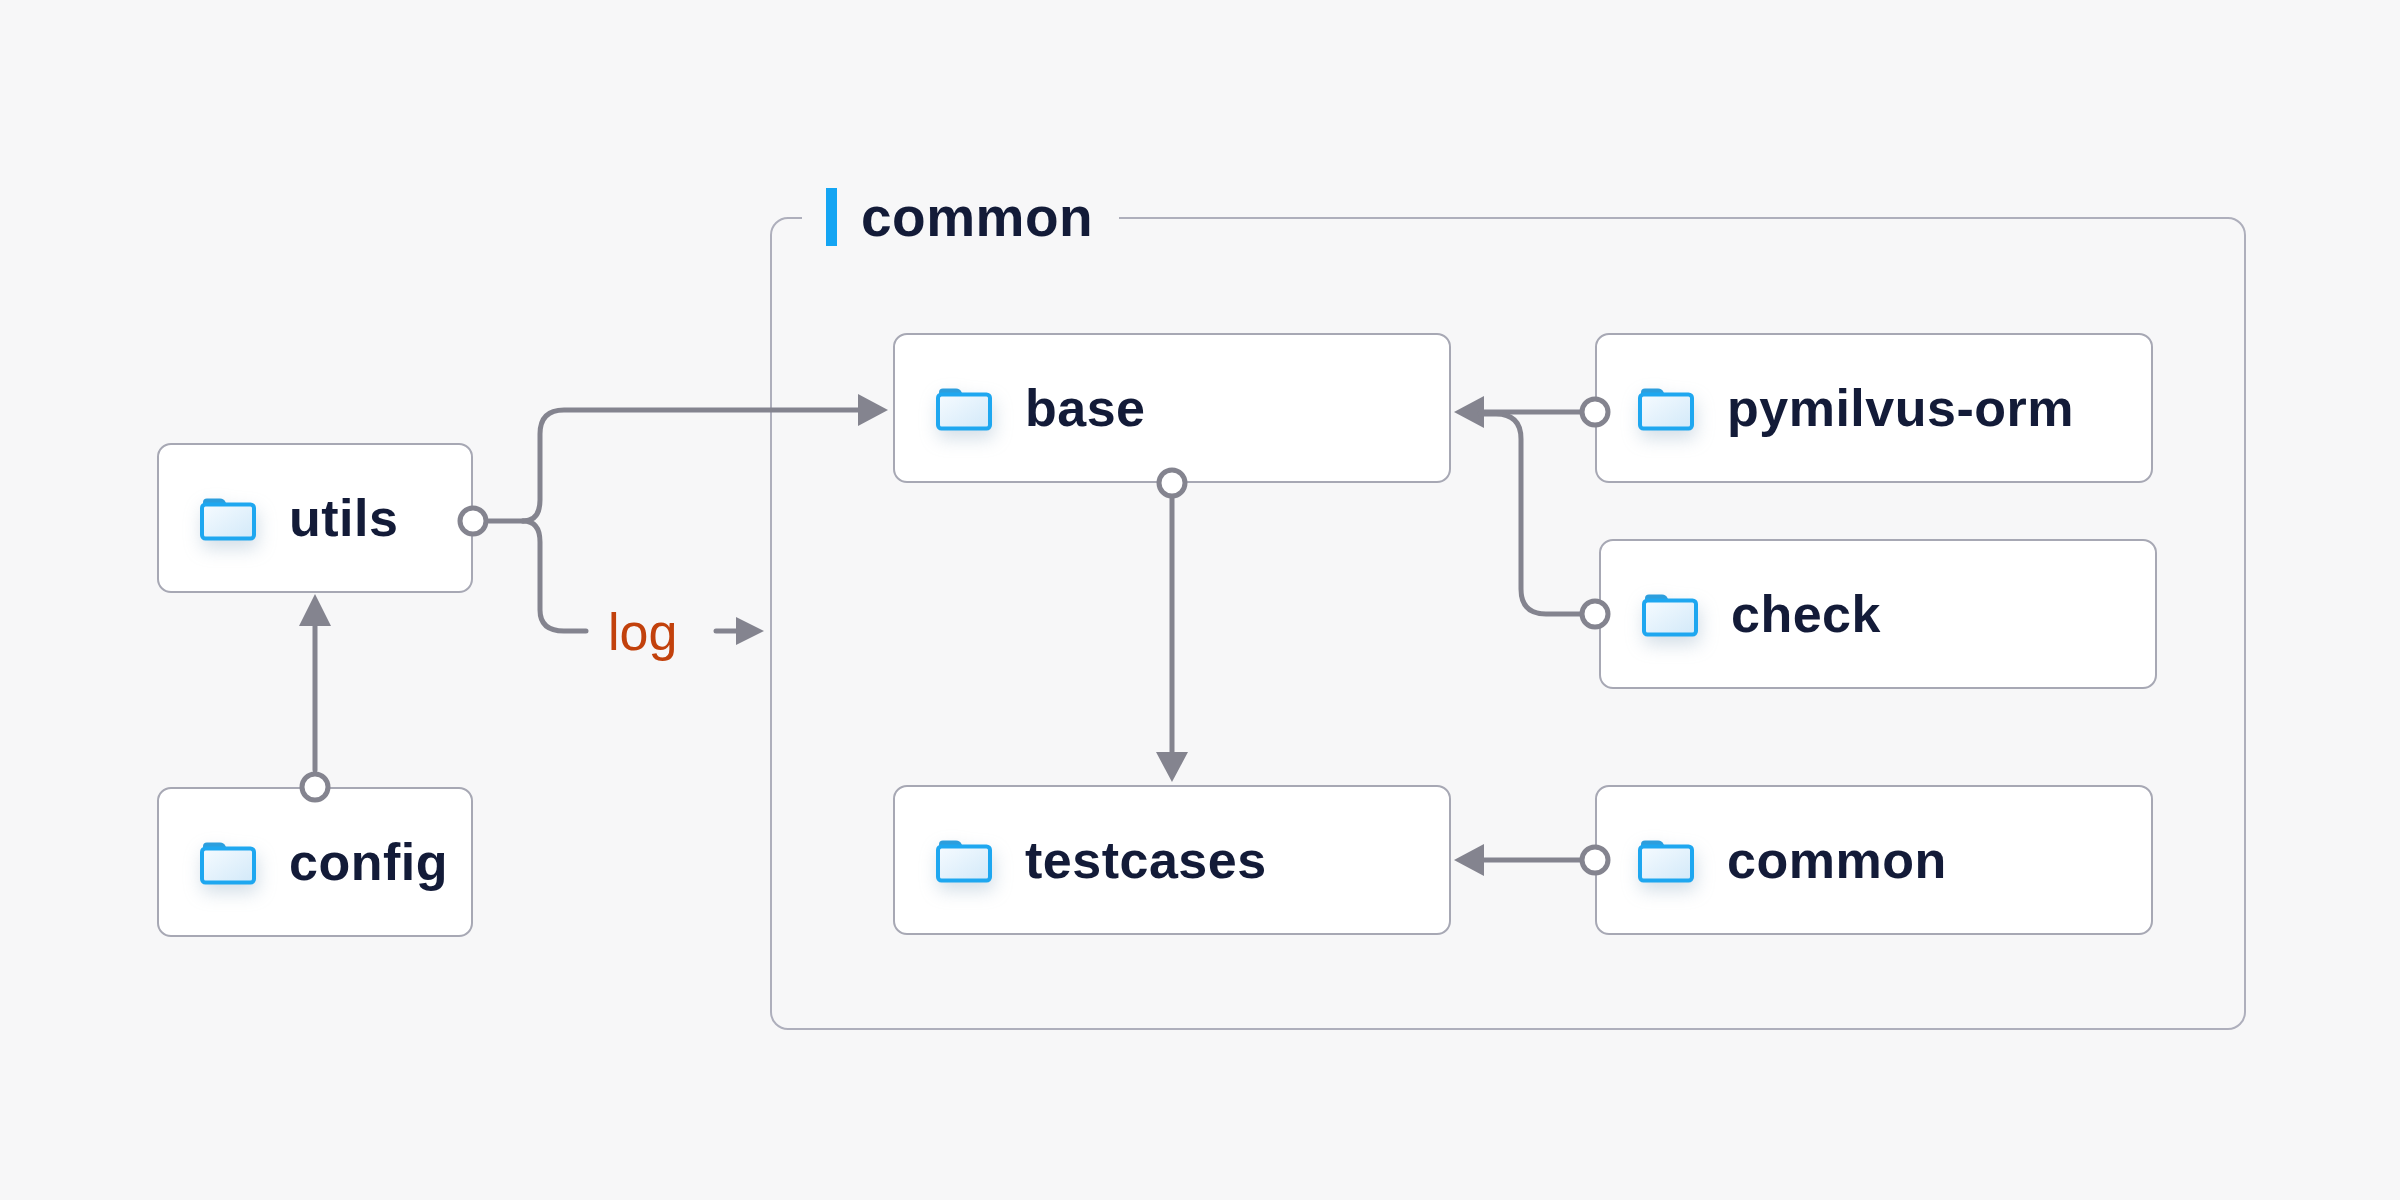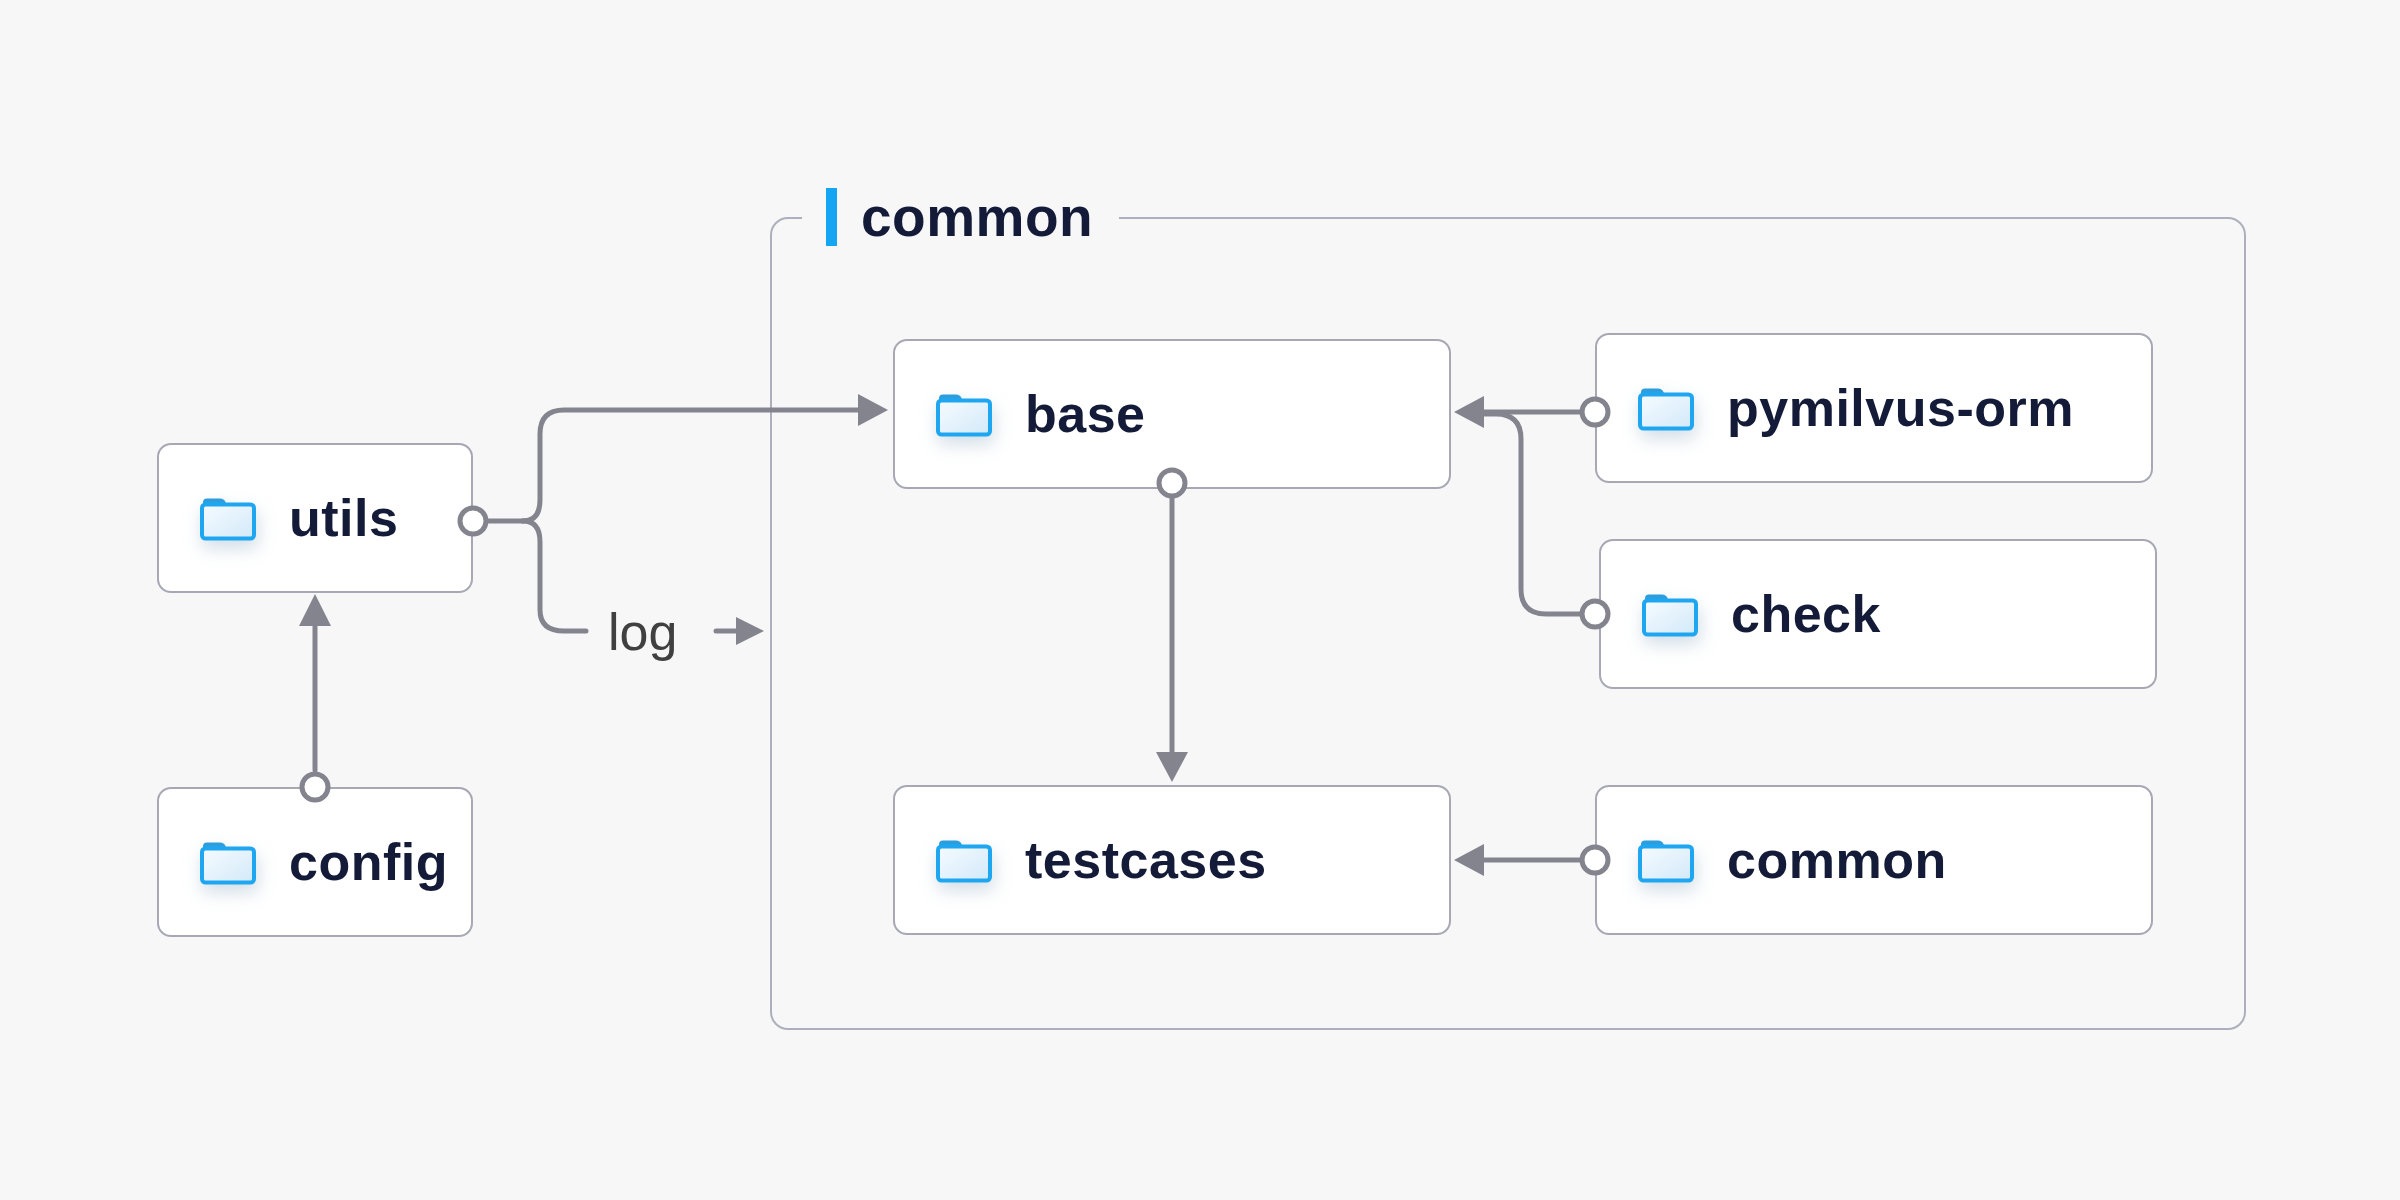--- a/index.html
+++ b/index.html
@@ -34,35 +34,35 @@
     box-sizing:border-box;
     display:flex; align-items:center;
     padding-left:40px; gap:32px;
     cursor:default;
   }
   .nlabel { font-size:52px; font-weight:700; color:#131b38; letter-spacing:0.5px; white-space:nowrap; }
   .folder { width:58px; height:48px; flex:none; filter:drop-shadow(2px 8px 9px rgba(110,145,175,0.30)); }
 
   .n-utils     { left:157px;  top:443px; width:316px; }
   .n-config    { left:157px;  top:787px; width:316px;padding-left:40px; }
-  .n-base      { left:893px;  top:333px; width:558px;margin-top:6px; }
+  .n-base      { left:893px;  top:333px; width:558px; }
   .n-pymilvus  { left:1595px; top:333px; width:558px; }
   .n-check     { left:1599px; top:539px; width:558px; }
   .n-testcases { left:893px;  top:785px; width:558px; }
   .n-common    { left:1595px; top:785px; width:558px; }
 
   
   .edges { position:absolute; left:0; top:0; pointer-events:none; }
   .edges path    { stroke:#84848f; stroke-width:5; fill:none; stroke-linecap:round; }
   .edges polygon { fill:#84848f; stroke:none; }
   .edges circle  { fill:#ffffff; stroke:#84848f; stroke-width:5; }
 
   .edge-label-log {
     position:absolute; left:608px; top:602px;
-    font-size:52px; font-weight:500; color:#404040;
+    font-size:52px; font-weight:500; color:#c2410c;
   }
 </style>
 </head>
 <body>
 
 <div class="canvas">
 
   <div class="group"></div>
   <div class="group-label">
     <span class="accent-bar"></span>

